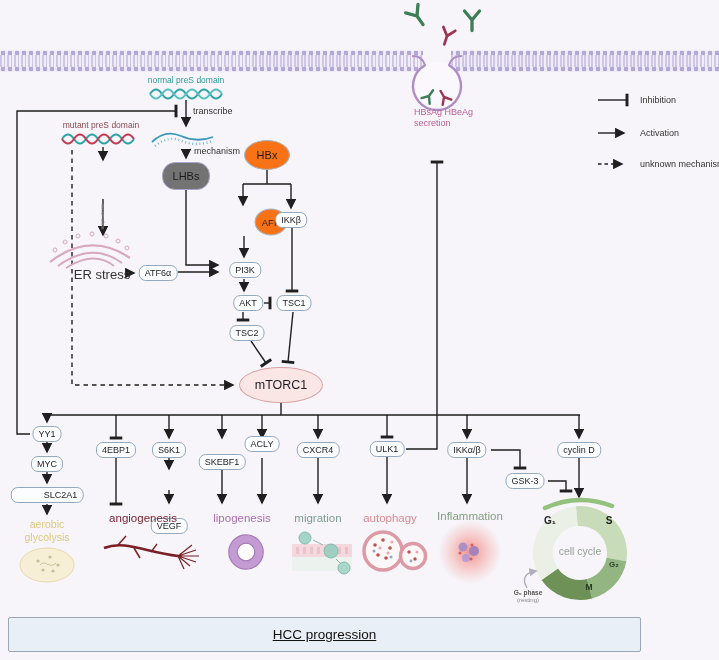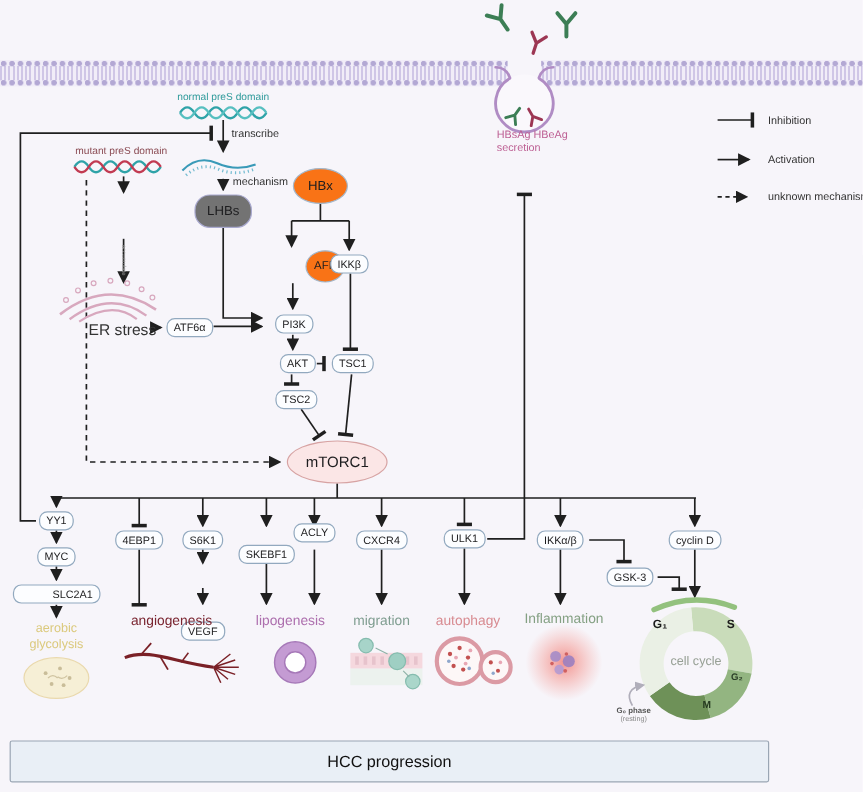--- a/index.html
+++ b/index.html
@@ -271,15 +271,15 @@
   <div class="lbl" style="left:609px;top:515px;font-size:10px;font-weight:bold;color:#1c1c1c;">S</div>
   <div class="lbl" style="left:614px;top:560px;font-size:8px;font-weight:bold;color:#2c3f28;">G₂</div>
   <div class="lbl" style="left:589px;top:582px;font-size:8.5px;font-weight:bold;color:#263a21;">M</div>
   <div class="lbl" style="left:528px;top:589px;font-size:6.5px;font-weight:bold;color:#555;">G₀ phase</div>
   <div class="lbl" style="left:528px;top:597px;font-size:6px;color:#888;">(resting)</div>
 
   <div class="lbl-left" style="left:640px;top:95px;font-size:9px;color:#333;">Inhibition</div>
   <div class="lbl-left" style="left:640px;top:128px;font-size:9px;color:#333;">Activation</div>
   <div class="lbl-left" style="left:640px;top:159px;font-size:9px;color:#333;">unknown mechanism</div>
 
-  <div class="abs" style="left:8px;top:617px;width:631px;height:33px;background:#e9eff6;border:1.5px solid #9aa6b4;border-radius:2px;display:flex;align-items:center;justify-content:center;z-index:3;font-size:13.5px;color:#111;">HCC progression</div>
+  <div class="abs" style="left:8px;top:617px;width:631px;height:33px;background:#e9eff6;border:1.5px solid #9aa6b4;border-radius:2px;display:flex;align-items:center;justify-content:center;z-index:3;font-size:13.5px;color:#111;text-decoration:underline;">HCC progression</div>
 
 </div>
 
 </body></html>

